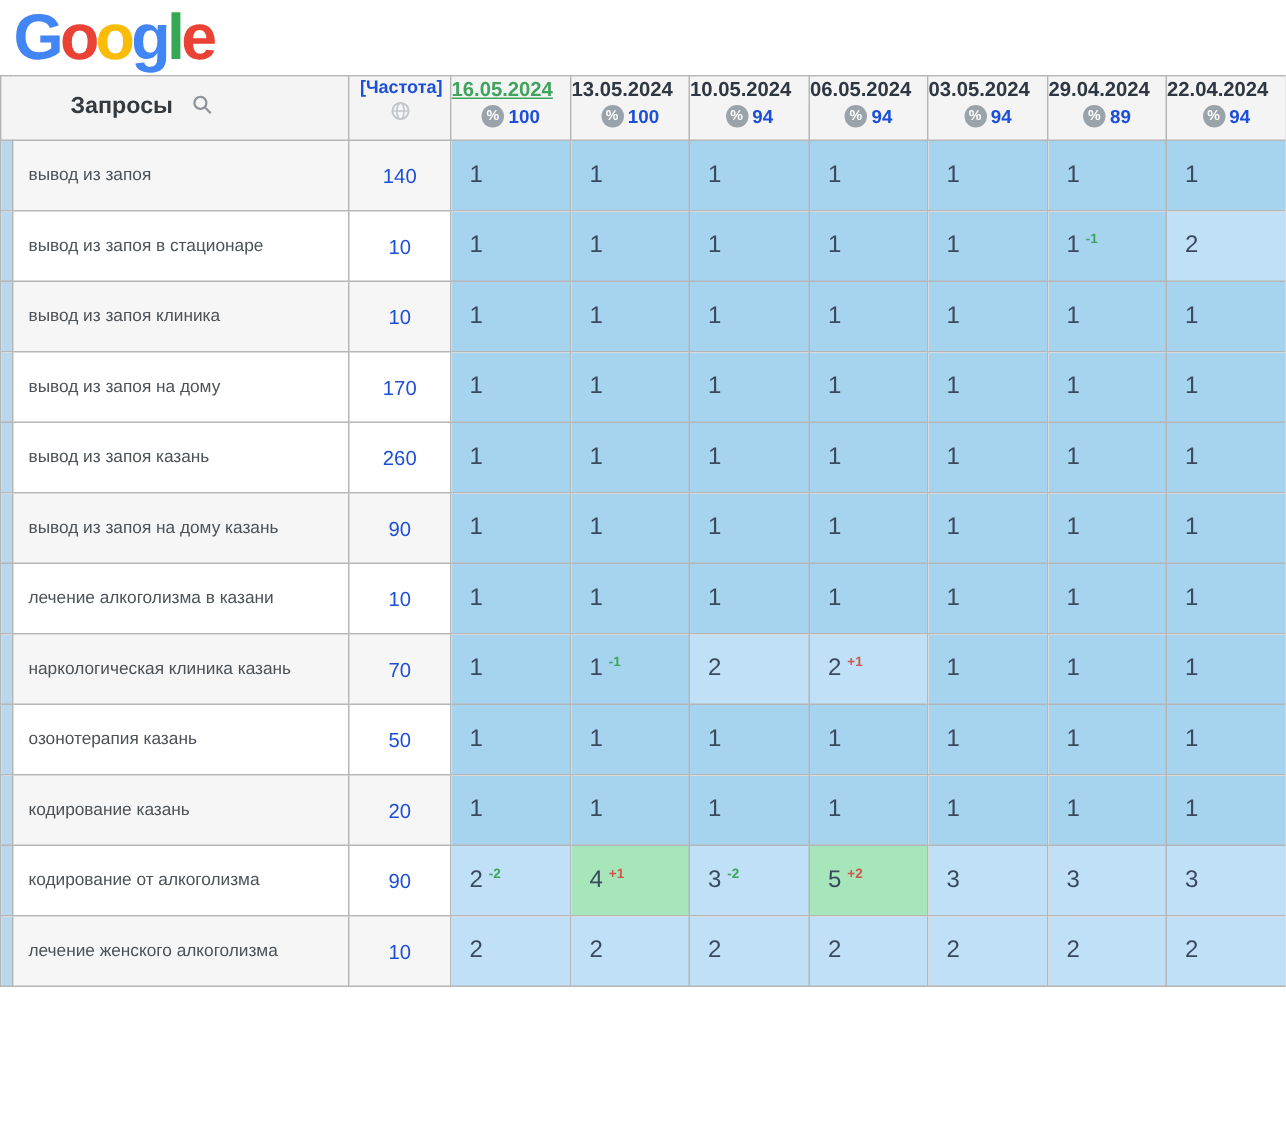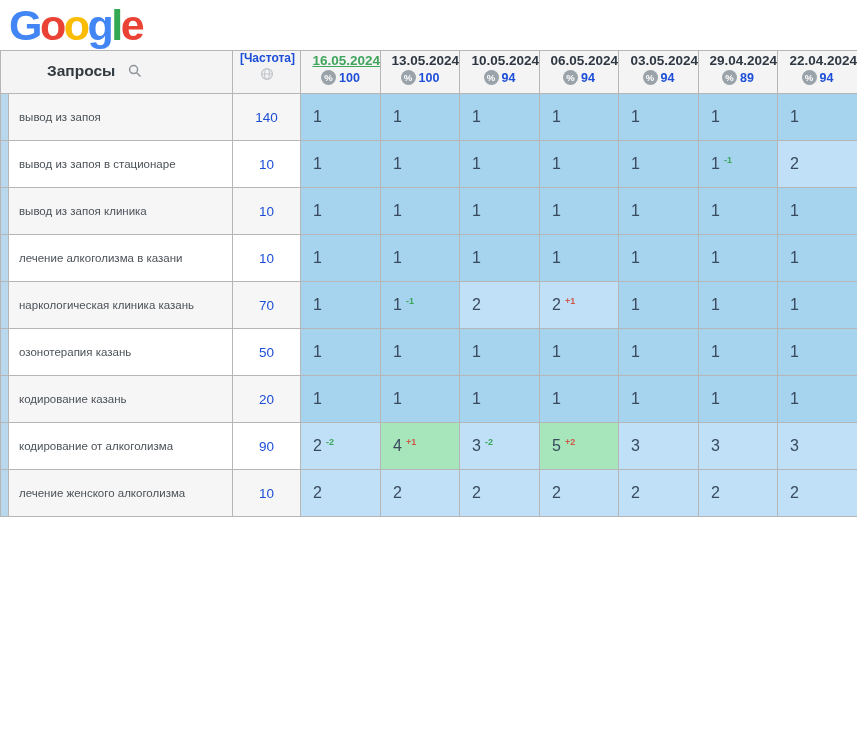--- a/index.html
+++ b/index.html
@@ -12,21 +12,21 @@
   thead th{background:#f4f4f4;height:42px;vertical-align:top;}
 
   .th-queries{text-align:left;vertical-align:middle;padding-left:11px;}
   .th-queries .q-label{font-size:15.5px;font-weight:bold;color:#333a40;padding-left:46px;}
   .th-queries .mag{margin-left:8px;vertical-align:-2px;}
 
   .th-freq{padding-top:3px;}
   .freq-label{display:block;text-align:right;padding-right:5px;font-size:12px;color:#1d4ed8;}
   .globe-wrap{display:block;text-align:center;margin-top:2px;}
 
-  .th-date{text-align:right;padding-top:5px;margin-left:18px;}
+  .th-date{text-align:left;padding-top:5px;margin-left:18px;}
   .date-link{font-size:13.5px;color:#2e3742;text-decoration:none;display:inline-block;}
   .date-link.current{color:var(--current-date,#3fa45c);text-decoration:underline;}
   .score-row{display:flex;align-items:center;justify-content:center;gap:3px;margin-top:1px;}
   .pct{width:15px;height:15px;border-radius:50%;background:#9ba3aa;color:#fff;font-size:9.5px;font-weight:bold;display:inline-flex;align-items:center;justify-content:center;}
   .score{font-size:12.5px;color:#1d4ed8;}
 
   tbody td{height:40px;vertical-align:middle;}
   td.strip{background:#b9d8ee;}
   td.query-cell{font-size:11.5px;color:#4b5258;padding:3px 6px 3px 10px;line-height:13px;background:#fff;margin-left:29px;}
   td.freq-cell{text-align:center;font-size:13.5px;color:#1d4ed8;background:#fff;}
@@ -137,20 +137,56 @@
         <td class="pos c1"><span>1</span></td>
         <td class="pos c1"><span>1</span></td>
         <td class="pos c1"><span>1</span></td>
         <td class="pos c1"><span>1</span></td>
         <td class="pos c1"><span>1</span></td>
         <td class="pos c1"><span>1</span></td>
         <td class="pos c1"><span>1</span></td>
       </tr>
       <tr>
         <td class="strip"></td>
+        <td class="query-cell">вывод из запоя на дому</td>
+        <td class="freq-cell">170</td>
+        <td class="pos c1"><span>1</span></td>
+        <td class="pos c1"><span>1</span></td>
+        <td class="pos c1"><span>1</span></td>
+        <td class="pos c1"><span>1</span></td>
+        <td class="pos c1"><span>1</span></td>
+        <td class="pos c1"><span>1</span></td>
+        <td class="pos c1"><span>1</span></td>
+      </tr>
+      <tr>
+        <td class="strip"></td>
+        <td class="query-cell">вывод из запоя казань</td>
+        <td class="freq-cell">260</td>
+        <td class="pos c1"><span>1</span></td>
+        <td class="pos c1"><span>1</span></td>
+        <td class="pos c1"><span>1</span></td>
+        <td class="pos c1"><span>1</span></td>
+        <td class="pos c1"><span>1</span></td>
+        <td class="pos c1"><span>1</span></td>
+        <td class="pos c1"><span>1</span></td>
+      </tr>
+      <tr class="shade">
+        <td class="strip"></td>
+        <td class="query-cell">вывод из запоя на дому казань</td>
+        <td class="freq-cell">90</td>
+        <td class="pos c1"><span>1</span></td>
+        <td class="pos c1"><span>1</span></td>
+        <td class="pos c1"><span>1</span></td>
+        <td class="pos c1"><span>1</span></td>
+        <td class="pos c1"><span>1</span></td>
+        <td class="pos c1"><span>1</span></td>
+        <td class="pos c1"><span>1</span></td>
+      </tr>
+      <tr>
+        <td class="strip"></td>
         <td class="query-cell">лечение алкоголизма в казани</td>
         <td class="freq-cell">10</td>
         <td class="pos c1"><span>1</span></td>
         <td class="pos c1"><span>1</span></td>
         <td class="pos c1"><span>1</span></td>
         <td class="pos c1"><span>1</span></td>
         <td class="pos c1"><span>1</span></td>
         <td class="pos c1"><span>1</span></td>
         <td class="pos c1"><span>1</span></td>
       </tr>

